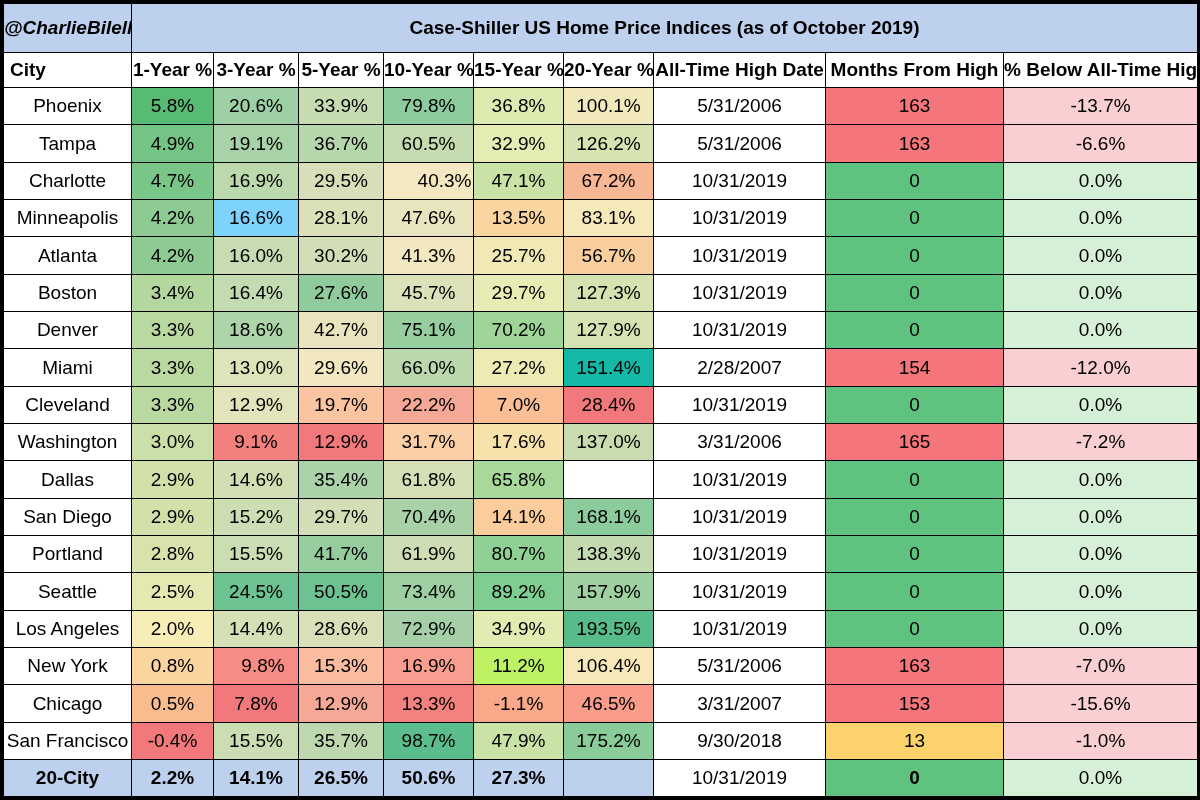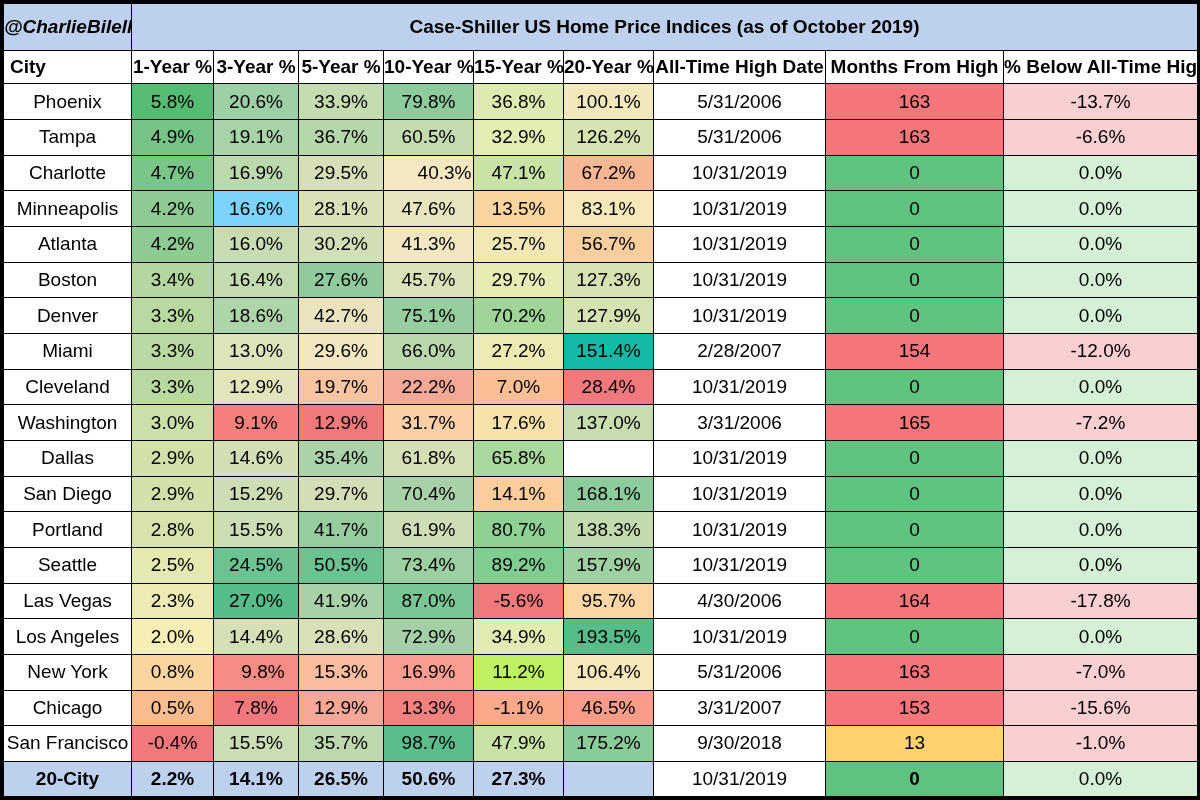--- a/index.html
+++ b/index.html
@@ -282,32 +282,20 @@
           <td style="background: rgb(109, 194, 146);">24.5%</td>
           <td style="background: rgb(109, 194, 146);">50.5%</td>
           <td style="background: rgb(156, 207, 161);">73.4%</td>
           <td style="background: rgb(127, 205, 145);">89.2%</td>
           <td style="background: rgb(159, 208, 161);">157.9%</td>
           <td style="background: rgb(255, 255, 255);">10/31/2019</td>
           <td style="background: rgb(95, 194, 126);">0</td>
           <td style="background: rgb(213, 240, 215);">0.0%</td>
         </tr>
         <tr>
-          <td class="city">Las Vegas</td>
-          <td style="background: rgb(237, 234, 180);">2.3%</td>
-          <td style="background: rgb(87, 187, 138);">27.0%</td>
-          <td style="background: rgb(168, 209, 168);">41.9%</td>
-          <td style="background: rgb(122, 197, 150);">87.0%</td>
-          <td style="background: rgb(242, 121, 123);">-5.6%</td>
-          <td style="background: rgb(251, 214, 165);">95.7%</td>
-          <td style="background: rgb(255, 255, 255);">4/30/2006</td>
-          <td style="background: rgb(244, 118, 122);">164</td>
-          <td style="background: rgb(249, 207, 210);">-17.8%</td>
-        </tr>
-        <tr>
           <td class="city">Los Angeles</td>
           <td style="background: rgb(247, 237, 183);">2.0%</td>
           <td style="background: rgb(212, 224, 182);">14.4%</td>
           <td style="background: rgb(217, 224, 184);">28.6%</td>
           <td style="background: rgb(165, 208, 167);">72.9%</td>
           <td style="background: rgb(226, 235, 178);">34.9%</td>
           <td style="background: rgb(87, 187, 138);">193.5%</td>
           <td style="background: rgb(255, 255, 255);">10/31/2019</td>
           <td style="background: rgb(95, 194, 126);">0</td>
           <td style="background: rgb(213, 240, 215);">0.0%</td>

